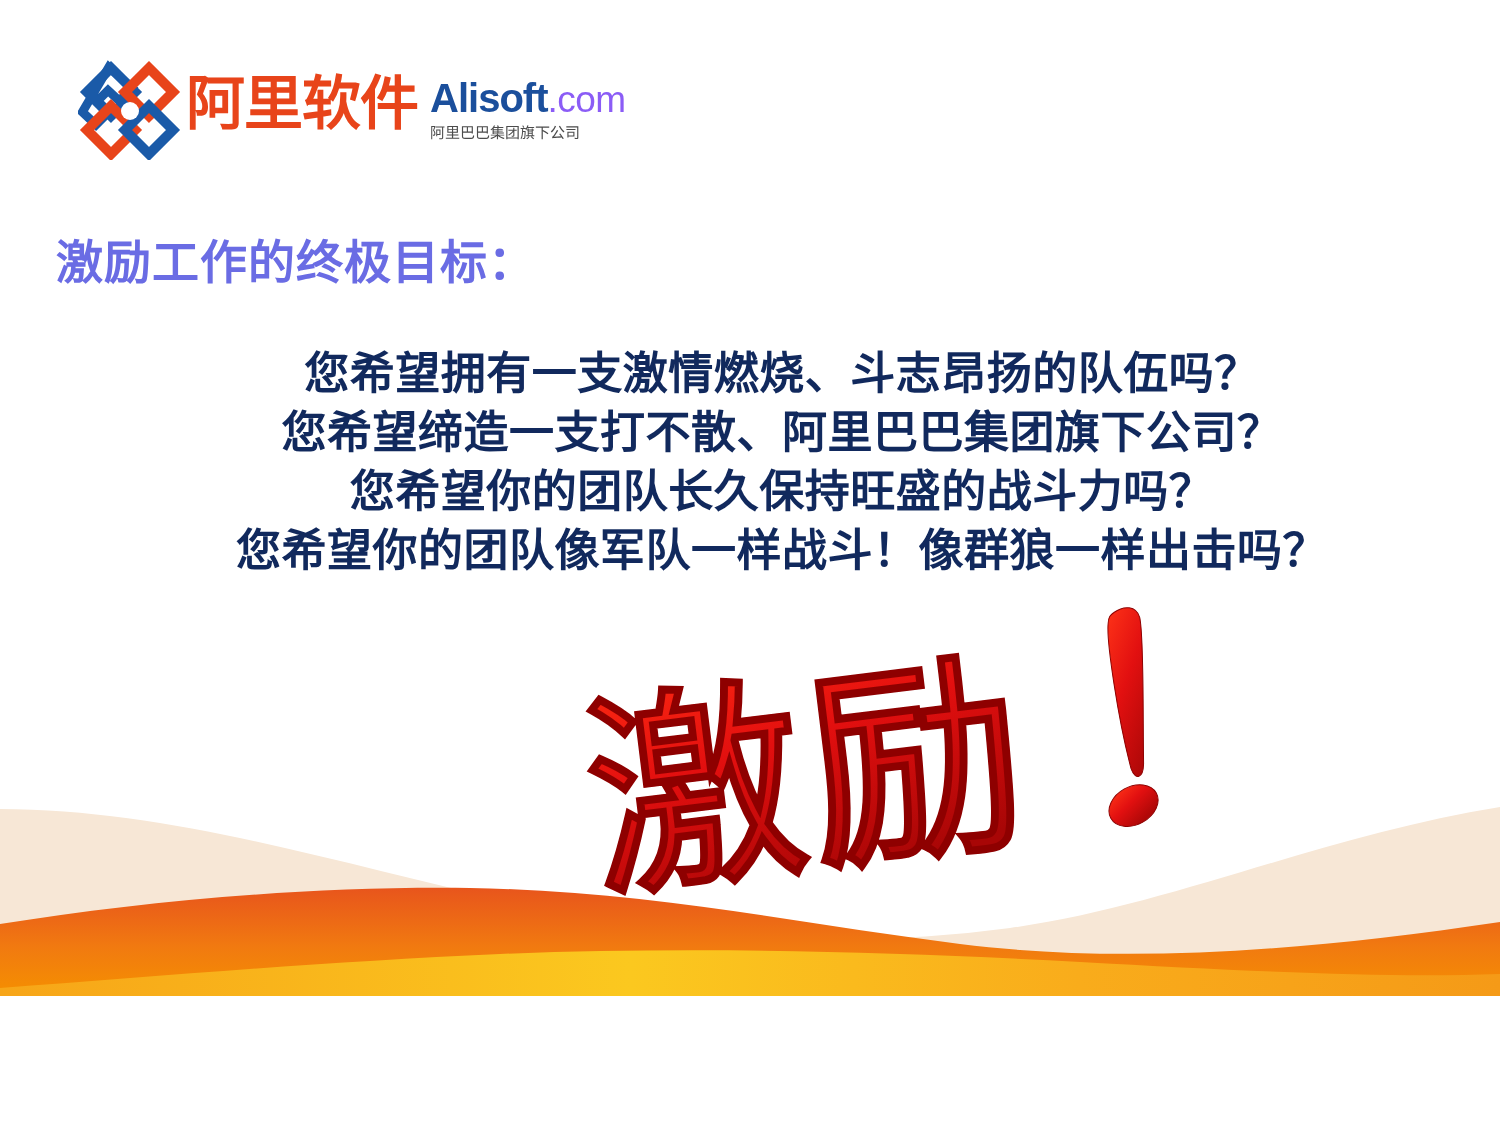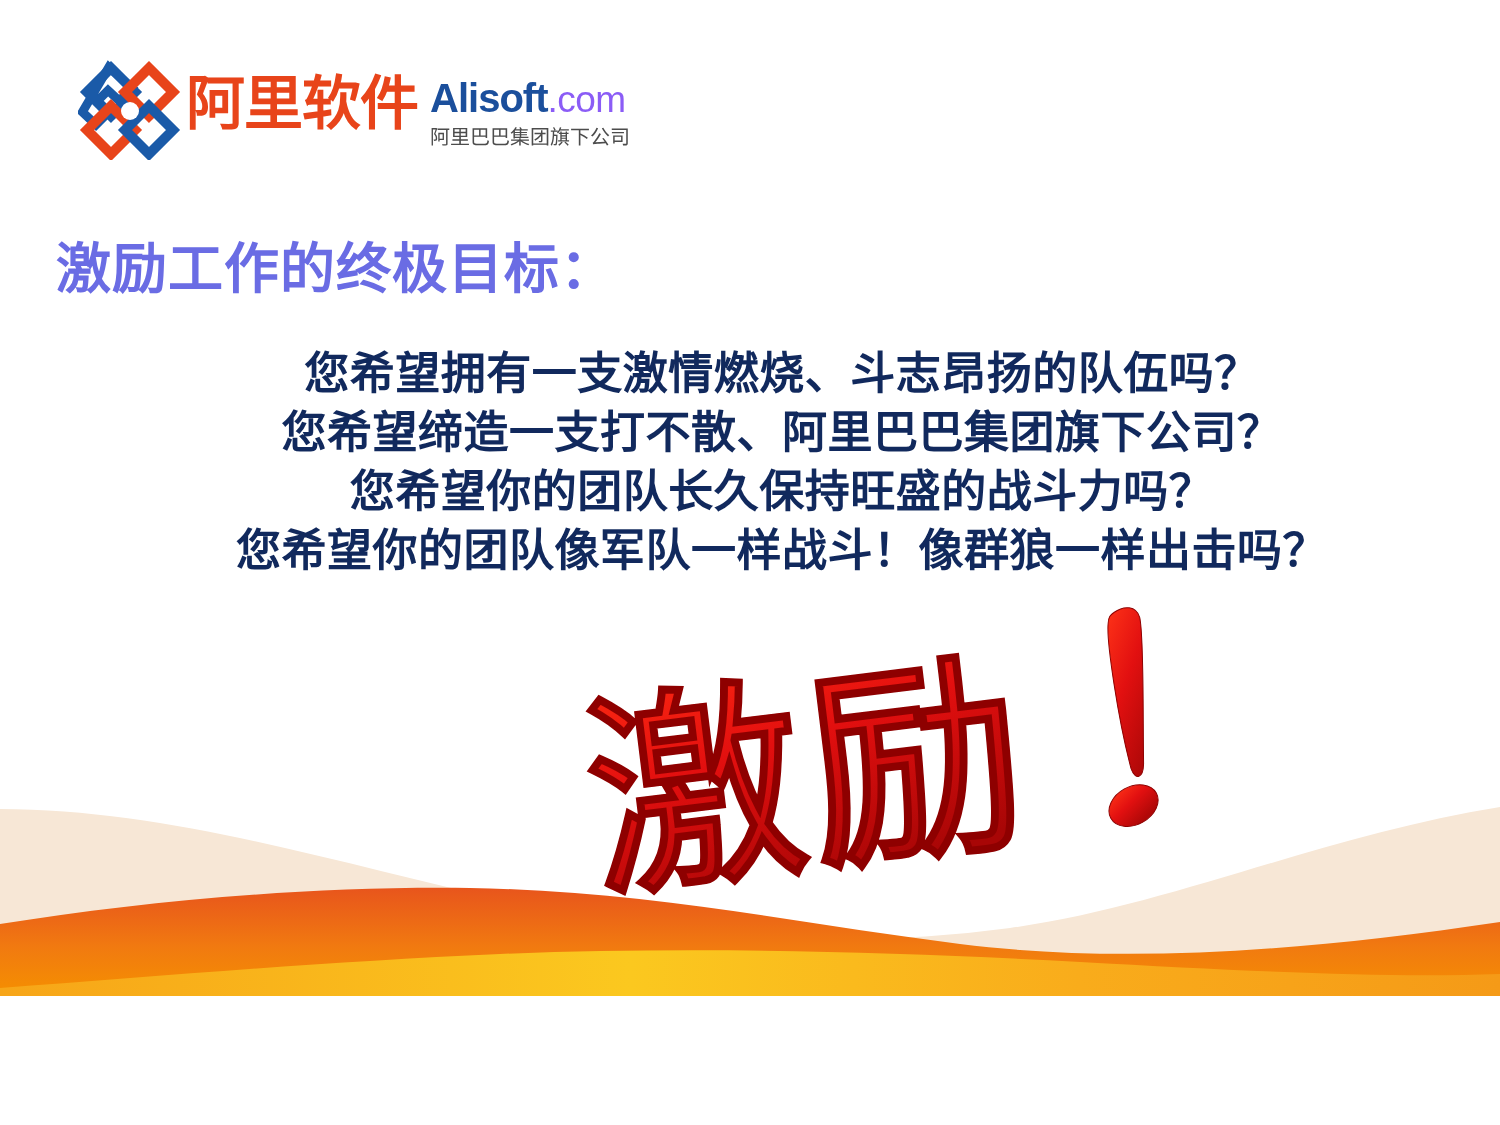--- a/index.html
+++ b/index.html
@@ -76,33 +76,33 @@
   }
   .logo-dotcom {
     font-size: 37px;
     font-weight: 400;
     color: #8b5cf6;
     letter-spacing: -0.5px;
   }
   .logo-sub {
     margin-top: 3px;
     font-family: "DejaVu Serif", "Liberation Serif", serif;
-    font-size: 20px;
+    font-size: 15px;
     color: #4c4c4c;
     letter-spacing: 0px;
     white-space: nowrap;
   }
 
   
   .slide-title {
     position: absolute;
     left: 56px;
     top: 224px;
     font-family: "DejaVu Sans", "Liberation Sans", sans-serif;
-    font-size: 55px;
+    font-size: 47px;
     font-weight: 700;
     color: #6a6ce4;
     letter-spacing: 1px;
     white-space: nowrap;
   }
 
   
   .body-block {
     position: absolute;
     left: 0;

